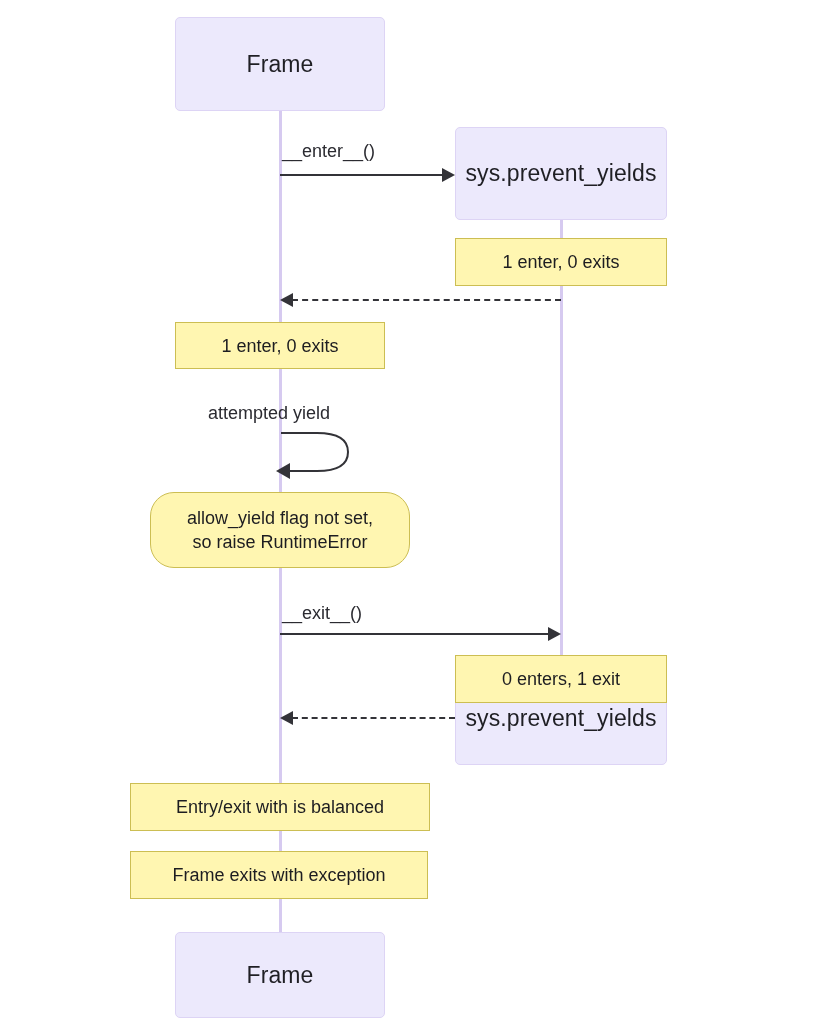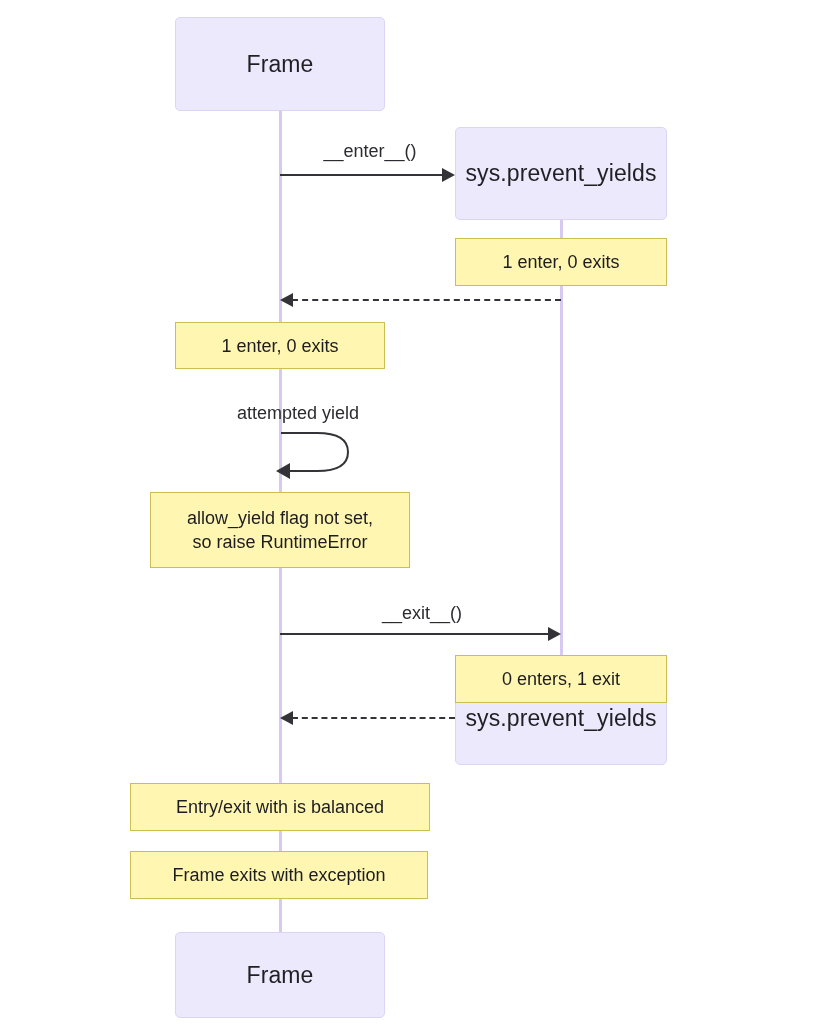--- a/index.html
+++ b/index.html
@@ -92,21 +92,20 @@
     border-left: 13px solid #333338;
   }
   .arrowhead.left {
     border-right: 13px solid #333338;
   }
 
   .msg-label {
     position: absolute;
     color: #2b2b31;
     font-size: 18px;
-    text-align: center;
     white-space: nowrap;
   }
 
   .selfloop {
     position: absolute;
   }
 </style>
 </head>
 <body>
 
@@ -141,21 +140,21 @@
   <div class="note" style="left:455px; top:238px; width:212px; height:48px;">1 enter, 0 exits</div>
 
   <div class="note" style="left:175px; top:322px; width:210px; height:47px;">1 enter, 0 exits</div>
 
   <div class="msg-label" style="left:208px; top:403px; width:180px;">attempted yield</div>
   <svg class="selfloop" width="110" height="60" style="left:272px; top:425px;">
     <path d="M 9 8 L 45 8 Q 76 8 76 27 Q 76 46 45 46 L 14 46" fill="none" stroke="#333338" stroke-width="2"></path>
     <polygon points="18,38 18,54 4,46" fill="#333338"></polygon>
   </svg>
 
-  <div class="note" style="left:150px; top:492px; width:260px; height:76px;">allow_yield flag not set,
+  <div class="note" style="left:150px; top:492px; width:260px; height:76px;border-radius:24px;">allow_yield flag not set,
 so raise RuntimeError</div>
 
   <div class="msg-label" style="left:282px; top:603px; width:280px;">__exit__()</div>
   <div class="msg" style="left:280px; top:633px; width:268px;"></div>
   <div class="arrowhead right" style="left:548px; top:627px;"></div>
 
   <div class="note" style="left:455px; top:655px; width:212px; height:48px;text-align:right;">0 enters, 1 exit</div>
 
   <div class="msg dashed" style="left:292px; top:717px; width:163px;"></div>
   <div class="arrowhead left" style="left:280px; top:711px;"></div>

